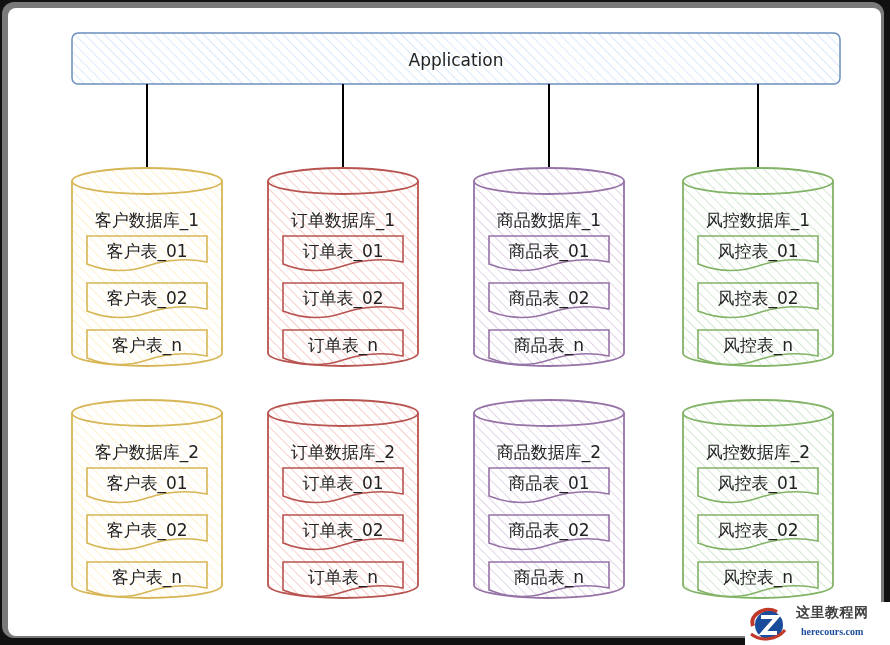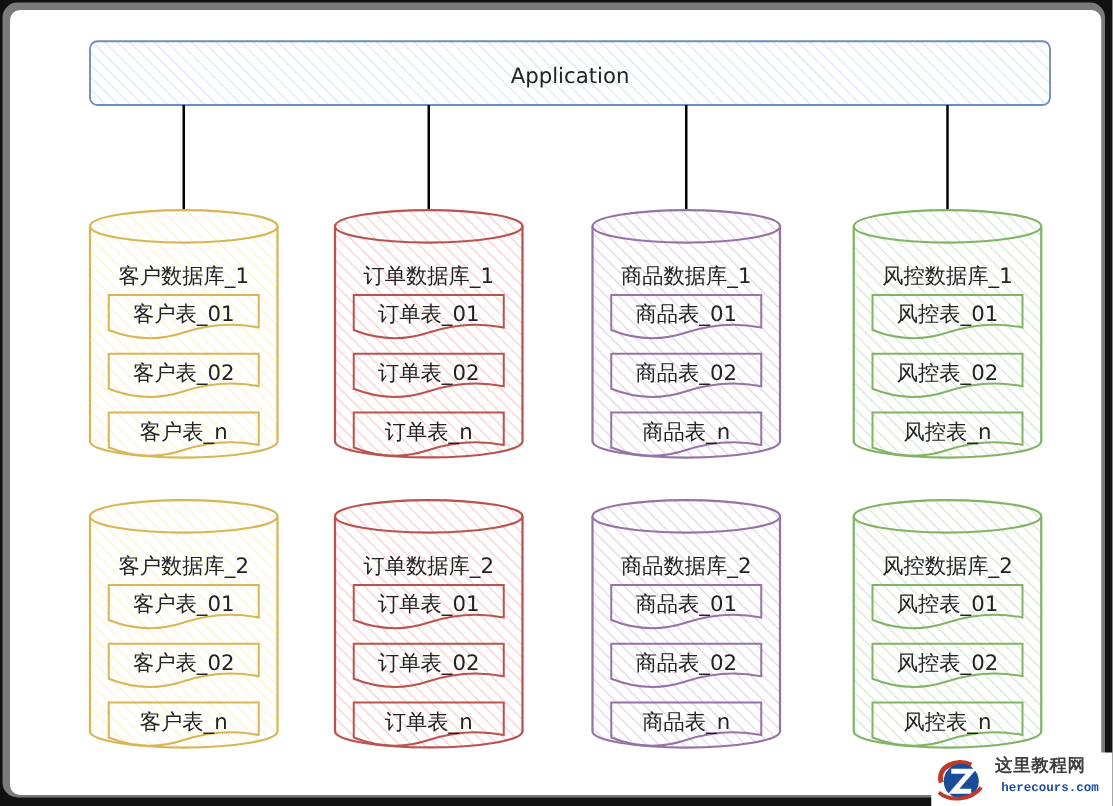--- a/index.html
+++ b/index.html
@@ -4,21 +4,21 @@
 <style>
   html,body{margin:0;padding:0;}
   body{width:890px;height:645px;background:#111;position:relative;overflow:hidden;font-family:"DejaVu Sans",sans-serif;}
   .frame{position:absolute;left:2px;top:2px;width:882px;height:636px;background:#7a7a7a;border-radius:12px;}
   .canvas{position:absolute;left:8px;top:8px;width:873px;height:628px;background:#fff;border-radius:8px;}
   svg.diagram{position:absolute;left:0;top:0;}
   .lbl{font-family:"DejaVu Sans",sans-serif;fill:#222;}
   .wm{position:absolute;left:745px;top:602px;width:145px;height:43px;background:#fff;}
   .wm-logo{position:absolute;left:2px;top:2px;width:40px;height:38px;}
   .wm-cn{position:absolute;left:51px;top:2px;font-family:"DejaVu Serif",serif;font-weight:bold;font-size:14px;color:#404040;letter-spacing:0.5px;}
-  .wm-url{position:absolute;left:56px;top:24px;font-family:Liberation Mono, monospace;font-weight:bold;font-size:10px;color:#1a4c9c;}
+  .wm-url{position:absolute;left:56px;top:24px;font-family:Liberation Serif, serif;font-weight:bold;font-size:10px;color:#1a4c9c;}
 </style>
 </head>
 <body>
 
 <div class="frame"></div>
 <div class="canvas"></div>
 
 <svg class="diagram" id="diagram" width="890" height="645">
   <defs>
     <marker id="arrowhead" markerWidth="10" markerHeight="10" refX="5" refY="8" orient="auto" markerUnits="userSpaceOnUse">

